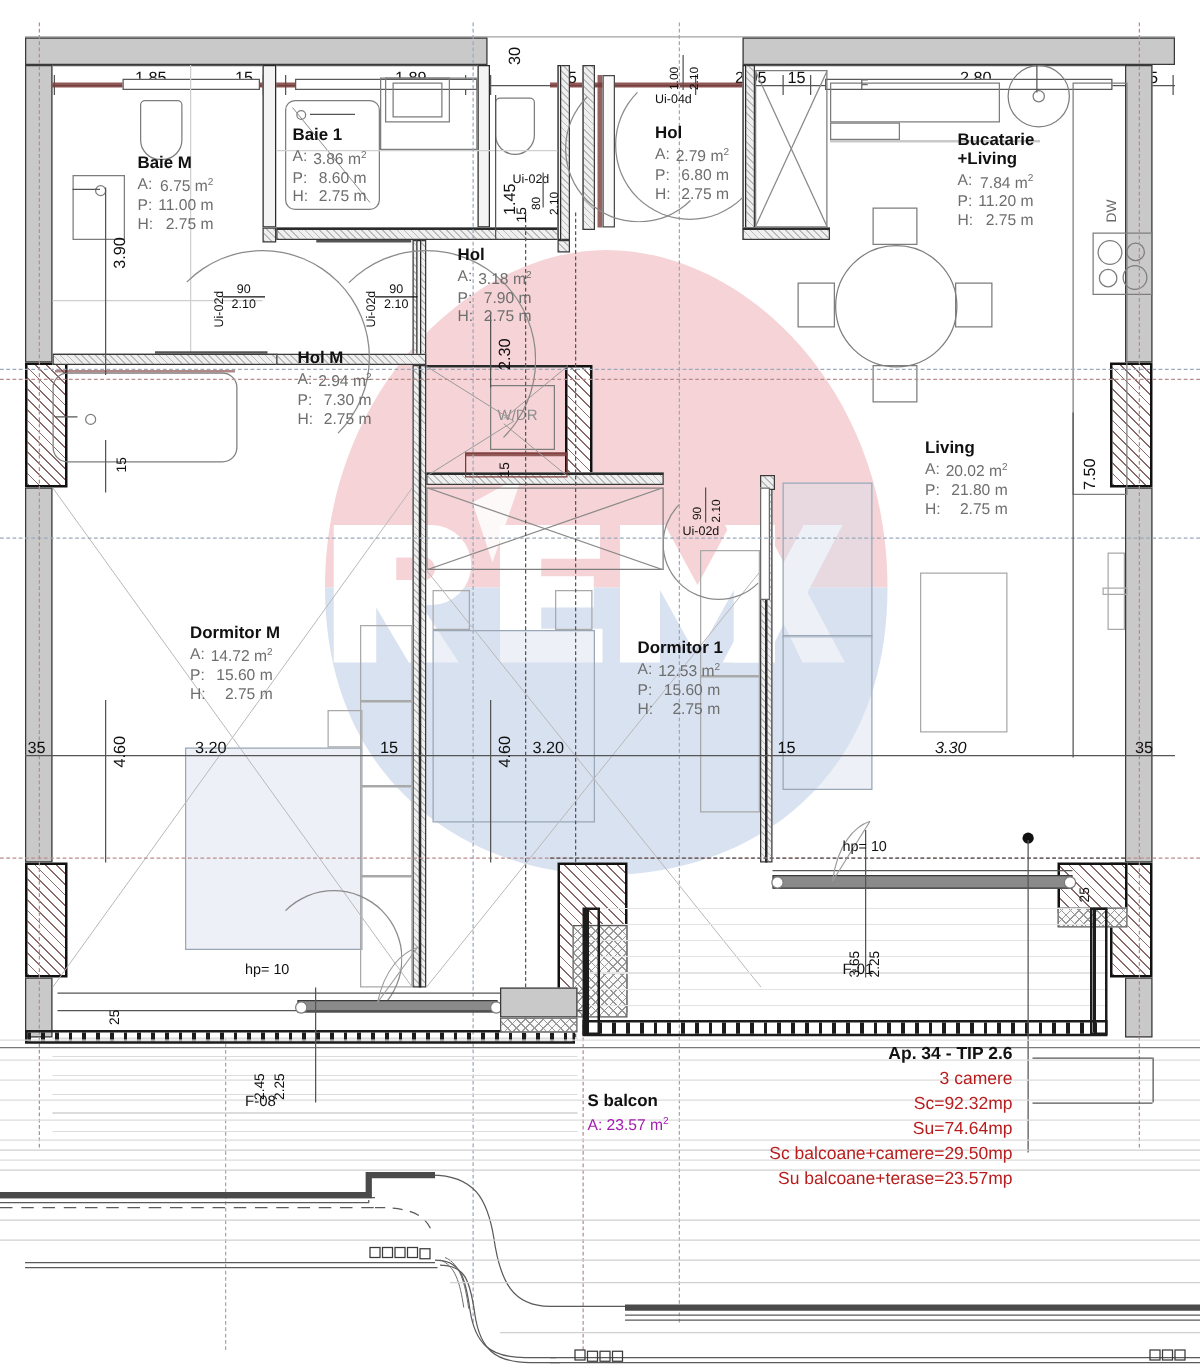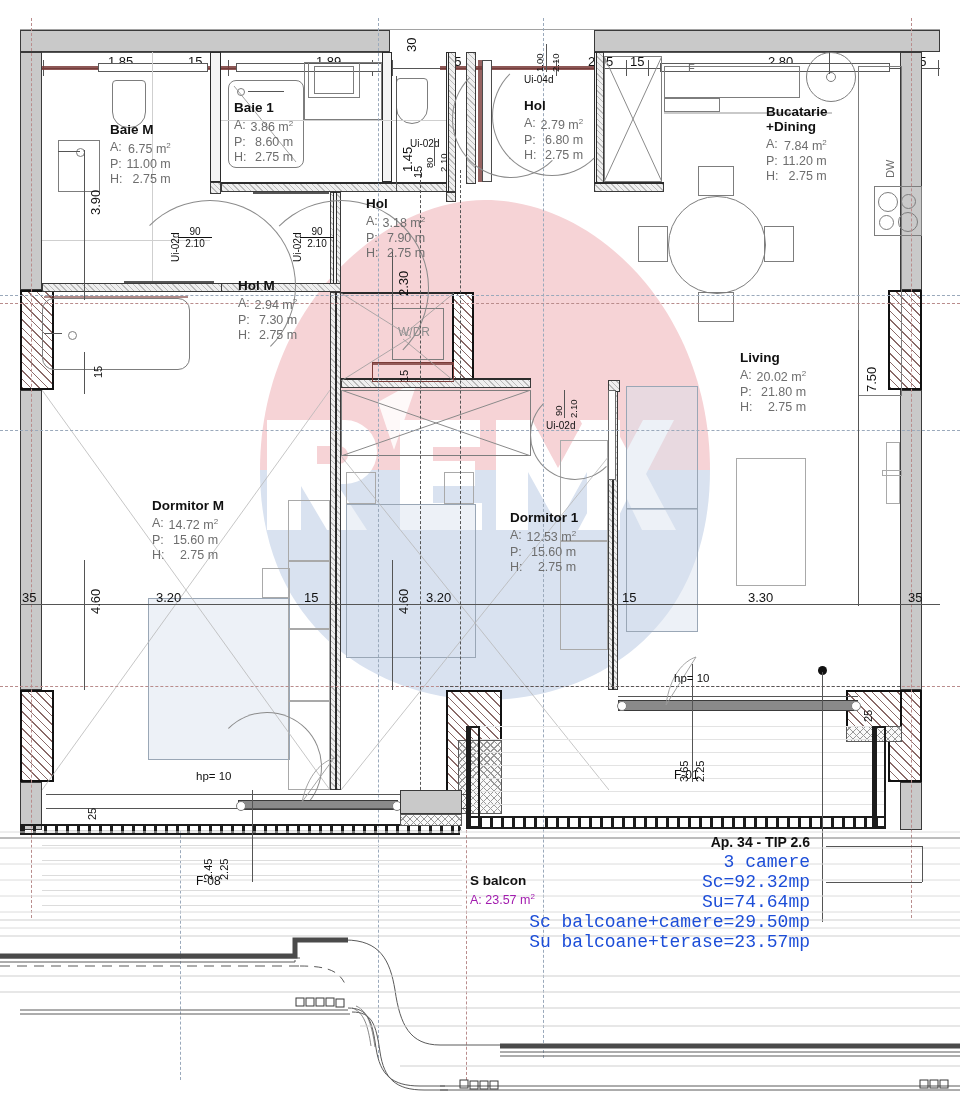--- a/index.html
+++ b/index.html
@@ -92,21 +92,21 @@
     background:repeating-linear-gradient(to right,#1c1c1c 0 3px,rgba(0,0,0,0) 3px 11px);}
 
   
   #wm{position:absolute;left:250px;top:170px;width:470px;height:540px;
       pointer-events:none;}
   #wm svg{width:100%;height:100%;}
 
   
   #infoblock{position:absolute;right:150px;top:832px;text-align:right;}
   #infoblock .l1{font-size:14px;font-weight:bold;color:#111;line-height:20px;}
-  #infoblock .l{font-size:18px;color:#1d4ed8;line-height:20px;font-family:Liberation Mono, monospace;}
+  #infoblock .l{font-size:14px;color:#b91c1c;line-height:20px;}
 
   .balclabel{position:absolute;}
   .balclabel .t{font-size:13.5px;font-weight:bold;color:#111;line-height:17px;}
   .balclabel .s{font-size:12.5px;color:#a21caf;line-height:16px;}
   .balclabel sup{font-size:8px;vertical-align:super;}
 
   .applabel{position:absolute;font-size:11px;color:#6b6b6b;
             transform-origin:0 0;transform:rotate(-90deg);white-space:nowrap;}
   .applabelh{position:absolute;font-size:11px;color:#6b6b6b;white-space:nowrap;}
   .wdr{position:absolute;font-size:12px;color:#8d8d8d;white-space:nowrap;}
@@ -452,21 +452,21 @@
       <line x1="0" y1="12" x2="960" y2="12"></line>
     </g>
   </svg>
 
   <div class="abs thinline" style="left:20px;top:604px;width:920px;height:1px;"></div>
   <div class="dim" style="left:22px;top:590px;">35</div>
   <div class="dim" style="left:156px;top:590px;">3.20</div>
   <div class="dim" style="left:304px;top:590px;">15</div>
   <div class="dim" style="left:426px;top:590px;">3.20</div>
   <div class="dim" style="left:622px;top:590px;">15</div>
-  <div class="dim" style="left:748px;top:590px;">3.30</div>
+  <div class="dim" style="left:748px;top:590px;font-style:italic;">3.30</div>
   <div class="dim" style="left:908px;top:590px;">35</div>
 
   <div class="dimv" style="left:88px;top:614px;">4.60</div>
   <div class="dimv" style="left:396px;top:614px;">4.60</div>
 
   <div class="dimv" style="left:88px;top:215px;">3.90</div>
   <div class="dimv sm" style="left:92px;top:378px;">15</div>
   <div class="dimv" style="left:864px;top:392px;">7.50</div>
   <div class="dimv" style="left:400px;top:172px;">1.45</div>
   <div class="dimv" style="left:396px;top:296px;">2.30</div>
@@ -621,21 +621,21 @@
       <tr>
             <td class="k">H:</td>
           <td class="v">2.75 m</td>
           </tr>
     </tbody>
       </table>
   </div>
 
   <div class="room" style="left:766px;top:104px;">
     <div class="rname">Bucatarie</div>
-    <div class="rname2">+Dining</div>
+    <div class="rname2">+Living</div>
     <table>
       <tbody>
           <tr>
             <td class="k">A:</td>
           <td class="v"><span>7.84 m</span><sup>2</sup></td>
           </tr>
       <tr>
             <td class="k">P:</td>
           <td class="v">11.20 m</td>
           </tr>

